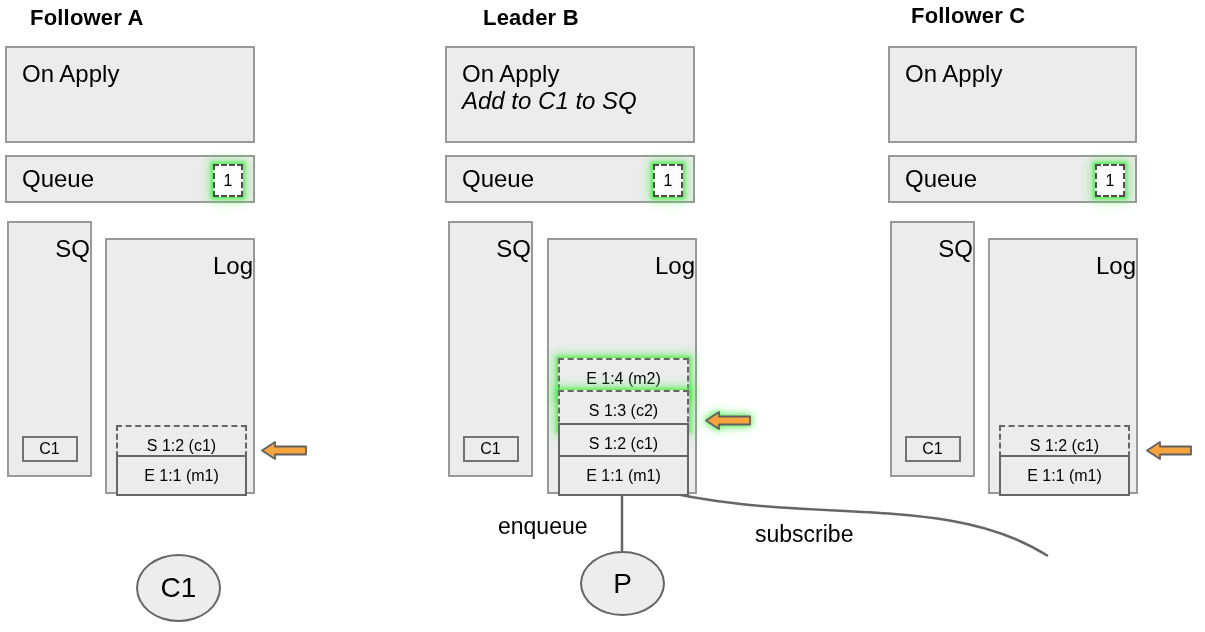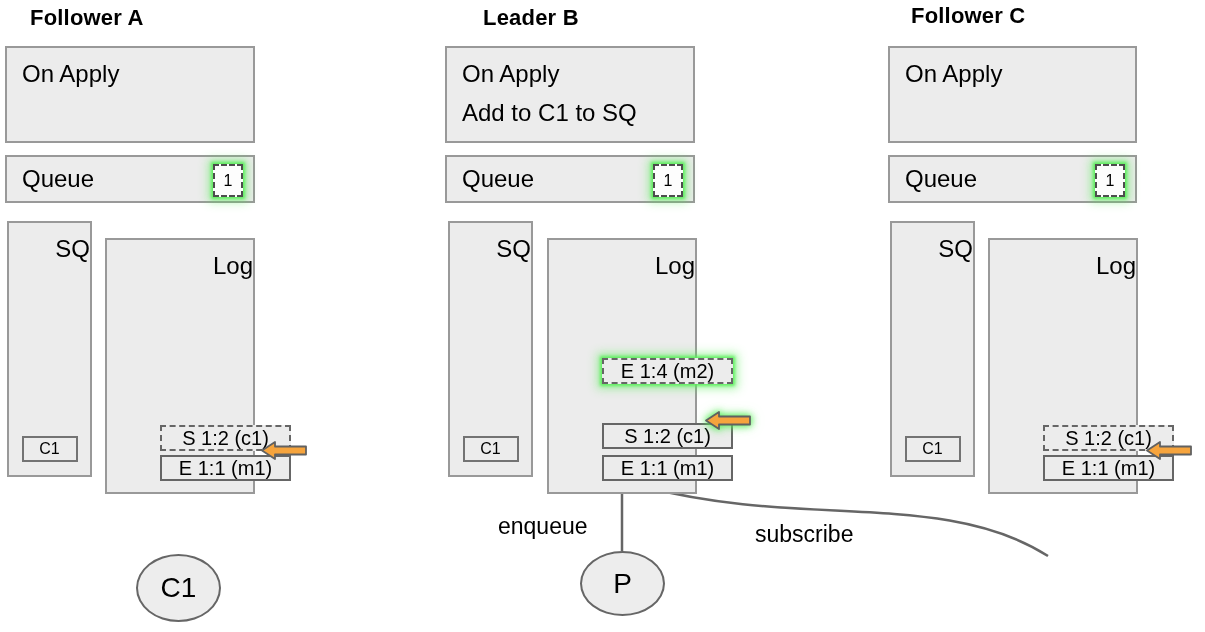--- a/index.html
+++ b/index.html
@@ -19,21 +19,21 @@
   .colA .title{left:25px;}
   .colB .title{left:38px;}
   .colC .title{left:23px;top:3px;}
   .box{
     position:absolute;box-sizing:border-box;
     background:var(--box-fill,#ececec);
     border:2px solid var(--box-border,#999);
   }
   .on-apply{left:0;top:46px;width:100%;height:97px;padding:12px 0 8px 15px;font-size:24px;line-height:27px;}
   .on-apply .line{white-space:nowrap;}
-  .on-apply .italic{margin-top:12px;}
+  .on-apply .italic{font-style:italic;}
   .queue{left:0;top:155px;width:100%;height:48px;}
   .qlabel{position:absolute;left:15px;top:50%;transform:translateY(-50%);font-size:24px;}
   .badge{
     position:absolute;right:10px;top:7px;width:30px;height:33px;box-sizing:border-box;
     background:#fdfdfd;border:2px dashed #4d4d4d;
     display:flex;align-items:center;justify-content:center;font-size:16px;
   }
   .sq{top:221px;width:85px;height:256px;}
   .colA .sq{left:2px;}
   .colB .sq{left:3px;}
@@ -43,24 +43,24 @@
   .colB .log{left:102px;}
   .colC .log{left:100px;}
   .blabel{margin-top:12px;text-align:right;font-size:24px;}
   .mini{
     position:absolute;left:50%;bottom:13px;transform:translateX(-50%);
     width:56px;height:26px;box-sizing:border-box;
     border:2px solid #737373;background:var(--box-fill,#ececec);
     display:flex;align-items:center;justify-content:center;font-size:16px;
   }
   .entry{
-    position:absolute;left:9px;width:131px;height:26px;box-sizing:border-box;
+    position:absolute;left:9px;width:131px;height:41px;box-sizing:border-box;
     border:2px solid var(--entry-border,#666);background:var(--box-fill,#ececec);
     display:flex;align-items:center;justify-content:center;
-    font-size:20px;white-space:nowrap;margin-left:44px;
+    font-size:16px;white-space:nowrap;
   }
   .entry.dashed{border-style:dashed;}
   .glow{
     box-shadow:0 0 3px 2px rgba(85,238,85,.9),0 0 9px 5px rgba(85,238,85,.45);
   }
   .pointer{position:absolute;width:46px;height:21px;line-height:0;}
   .pA{left:261px;top:440px;}
   .pB{left:705px;top:410px;filter:drop-shadow(0 0 3px rgba(85,238,85,.95)) drop-shadow(0 0 5px rgba(85,238,85,.6));}
   .pC{left:1146px;top:440px;}
   .actor{
@@ -118,20 +118,21 @@
       <span class="qlabel">Queue</span>
       <span class="badge glow">1</span>
     </div>
     <div class="box sq">
       <div class="blabel">SQ</div>
       <div class="mini">C1</div>
     </div>
     <div class="box log">
       <div class="blabel">Log</div>
       <div class="entry dashed glow" style="top:118px">E 1:4 (m2)</div>
+      <div class="entry dashed glow" style="top:150px">S 1:3 (c2)</div>
       <div class="entry" style="top:183px">S 1:2 (c1)</div>
       <div class="entry" style="top:215px">E 1:1 (m1)</div>
     </div>
   </section>
 
   <section class="col colC">
     <h2 class="title">Follower C</h2>
     <div class="box on-apply">
       <div class="line">On Apply</div>
     </div>

